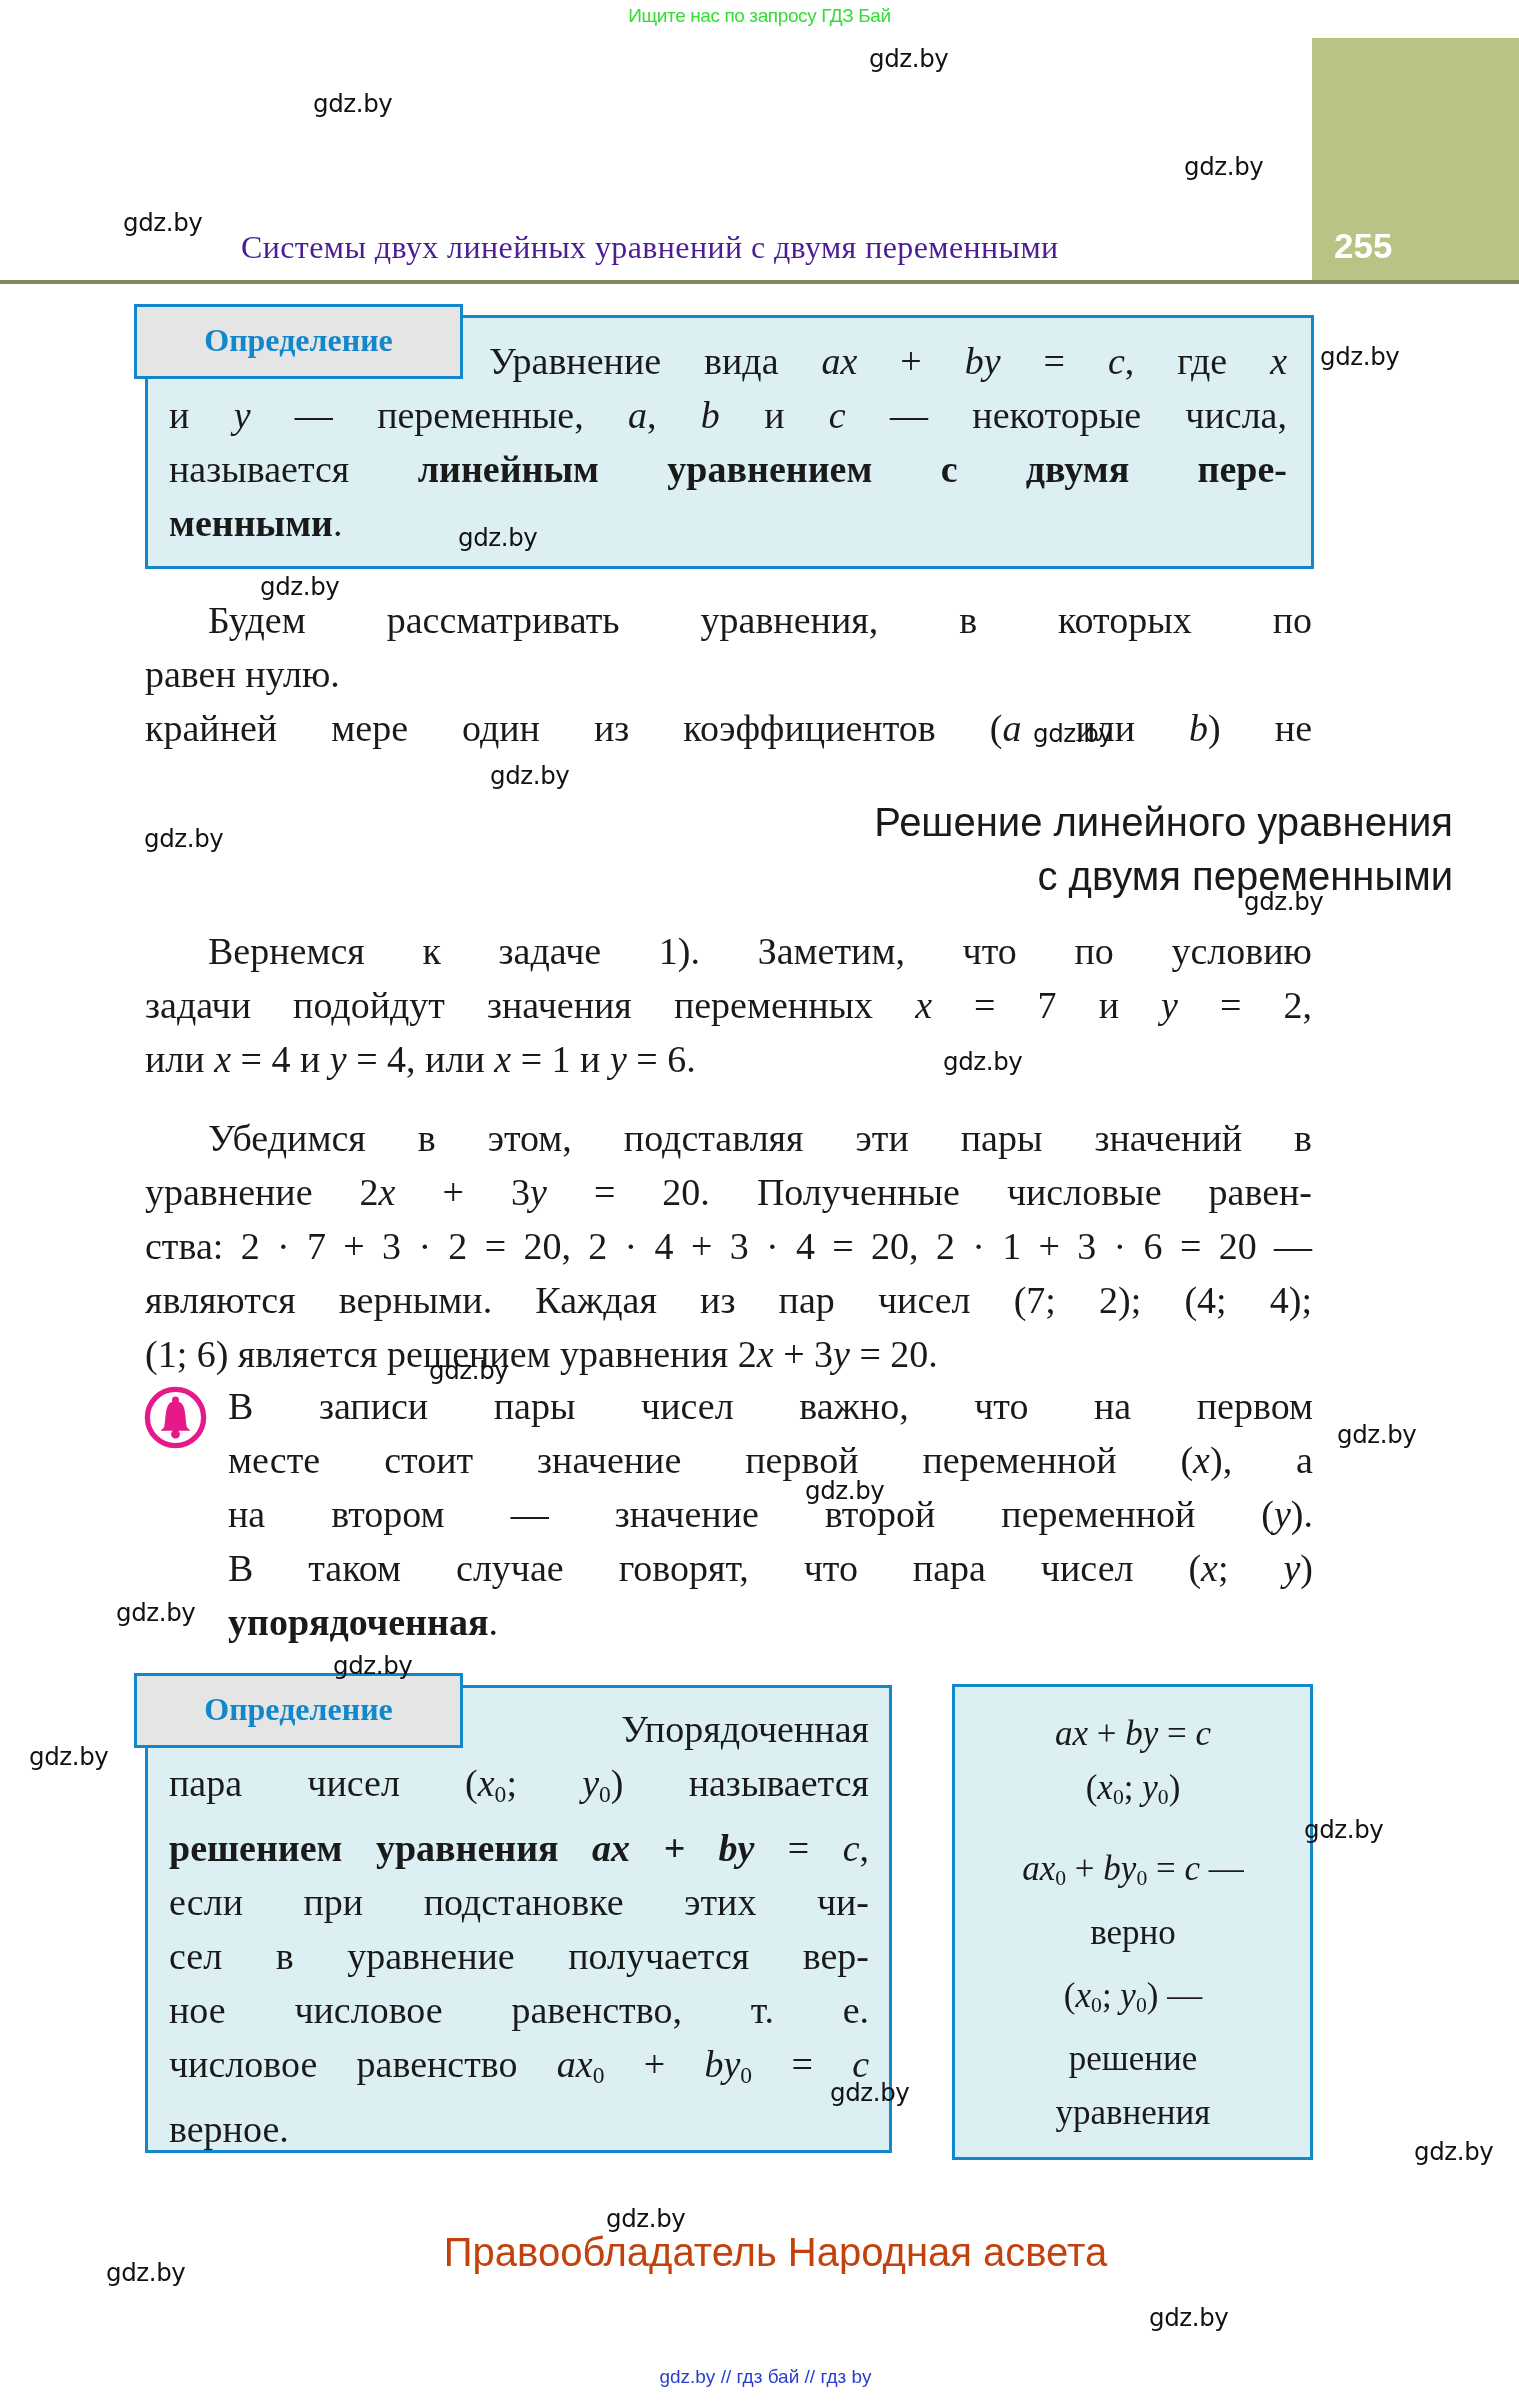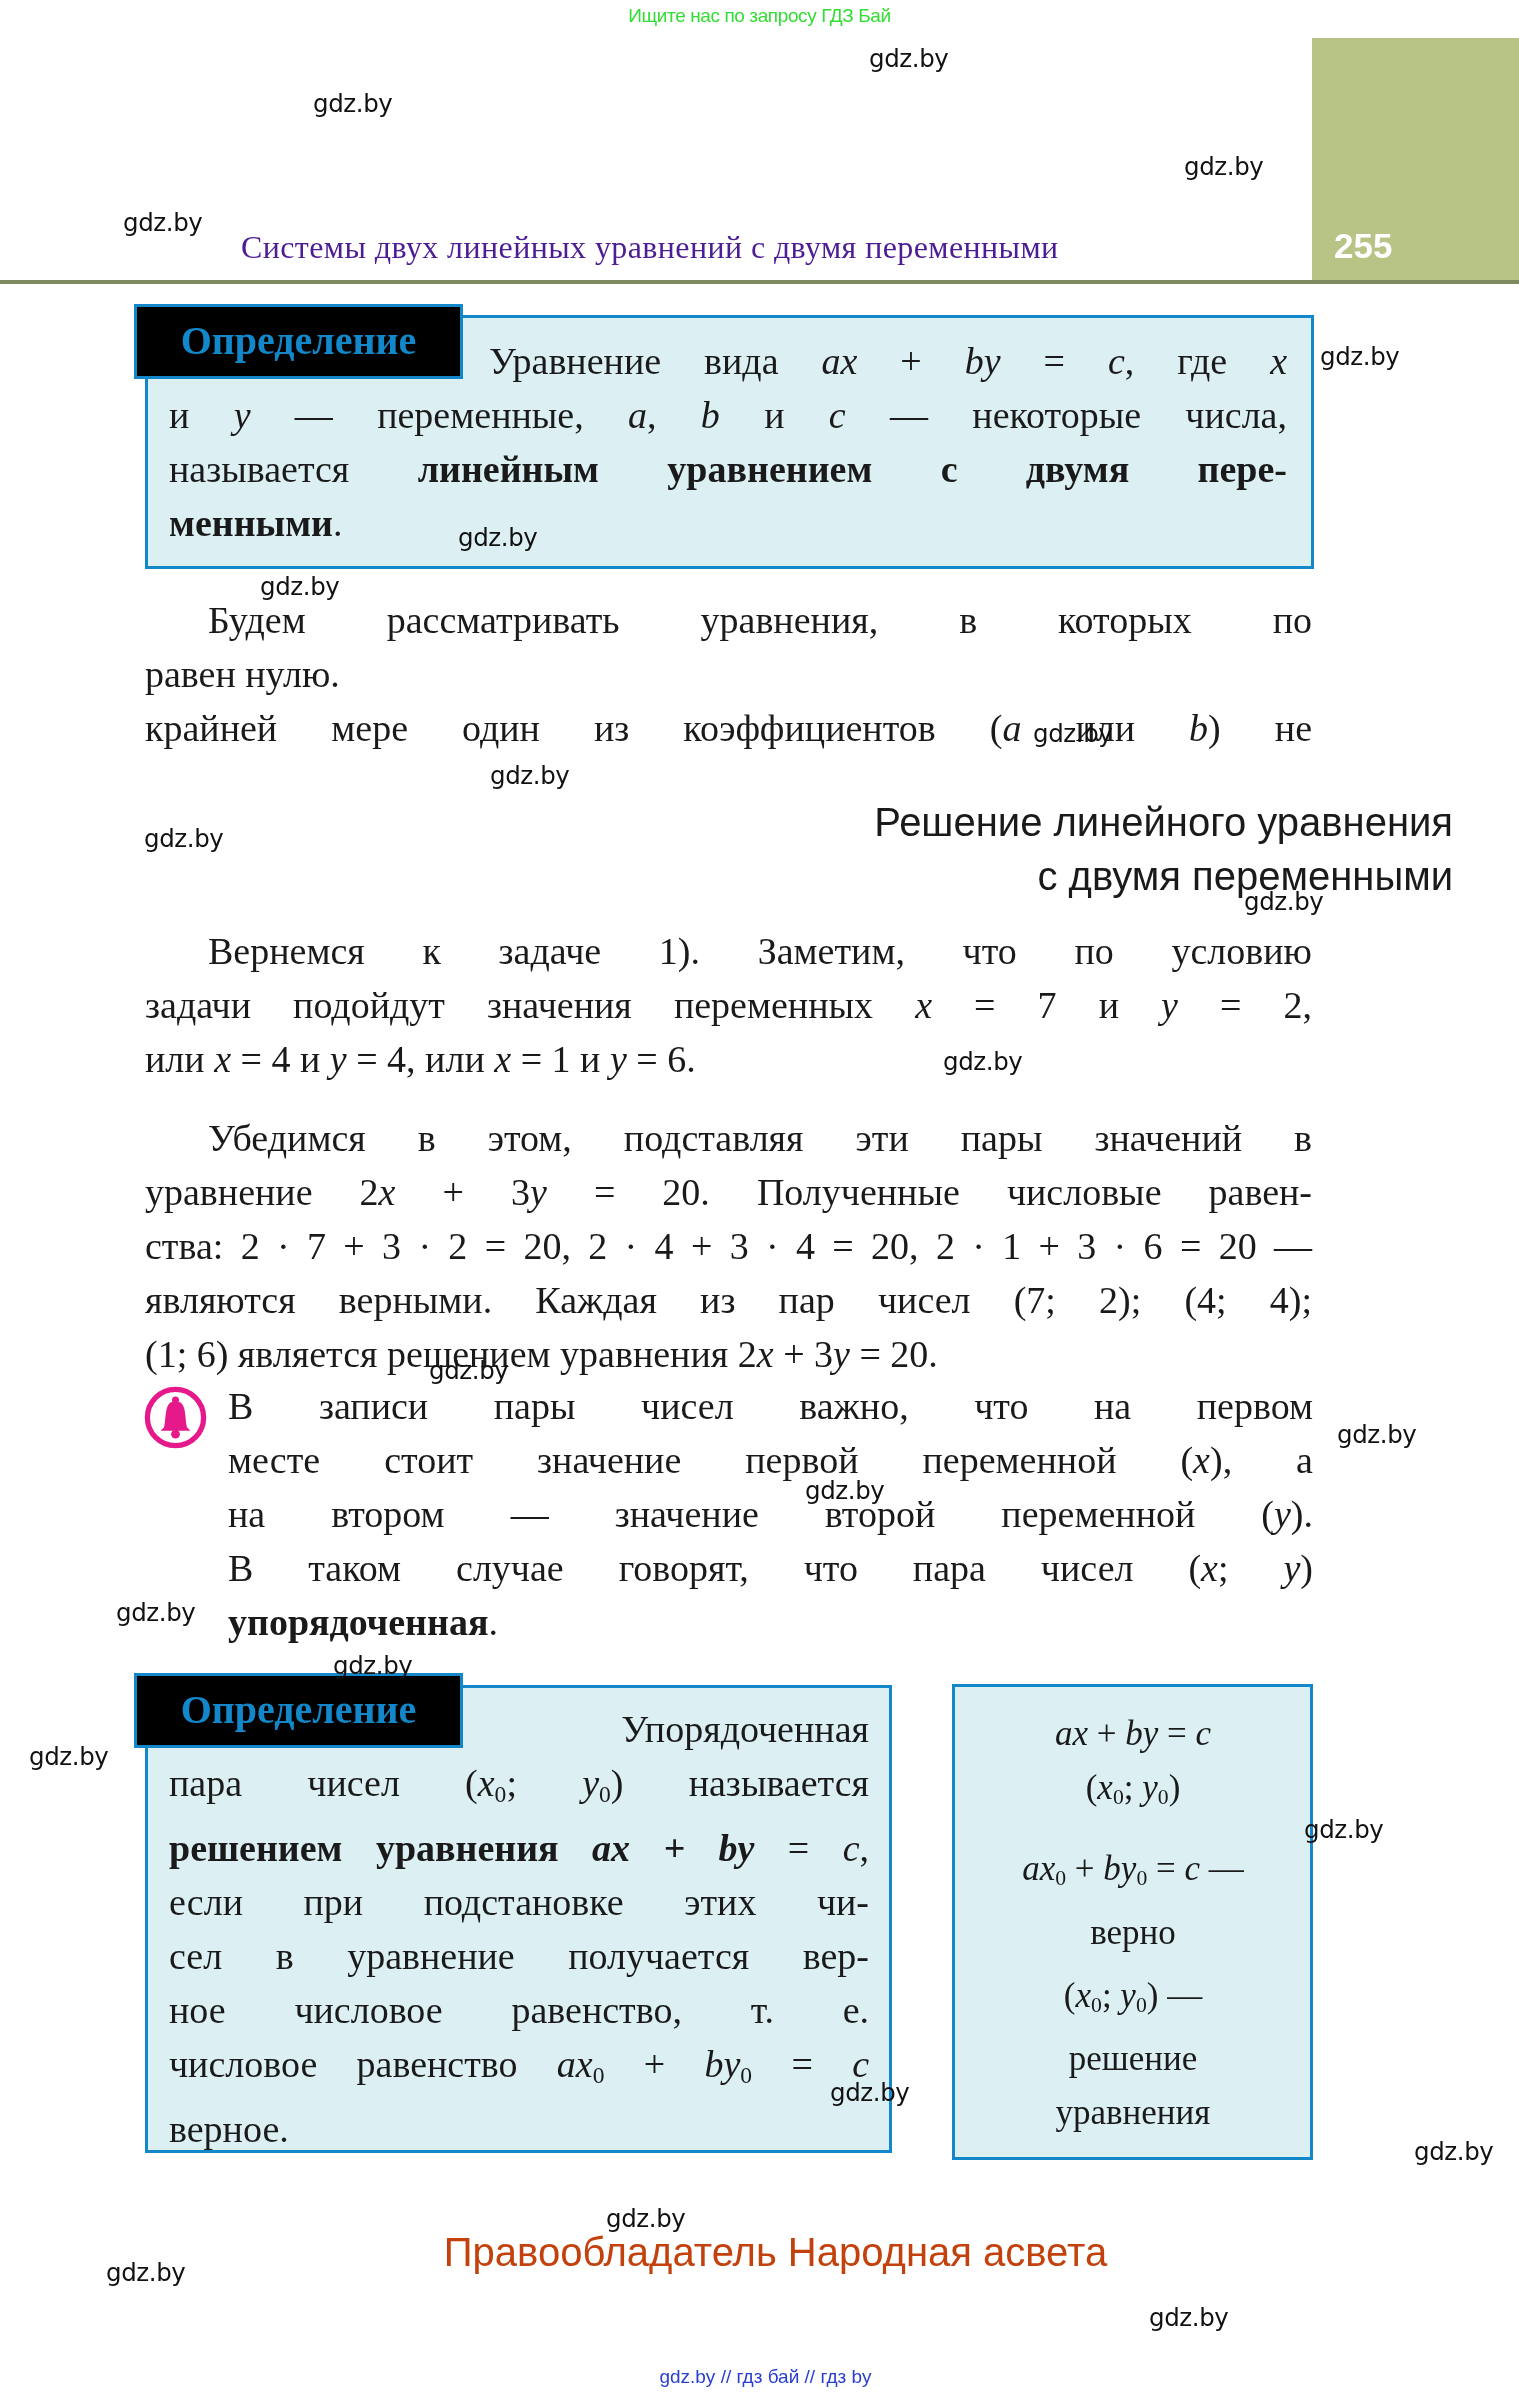--- a/index.html
+++ b/index.html
@@ -28,23 +28,23 @@
   .running-head {
     left: 241px; top: 229px; font-size: 32px; color: #4c1d95; white-space: nowrap;
     letter-spacing: 0.4px;
   }
   .head-rule { left: 0; top: 280px; width: 1519px; height: 4.4px; background: #7f8a5e; }
 
   .defbox {
     background: #dcf0f3; border: 3.5px solid #1287c9; box-sizing: border-box;
   }
   .deflabel {
-    background: #000000; border: 3.5px solid #1287c9; box-sizing: border-box;
+    background: #e5e5e5; border: 3.5px solid #1287c9; box-sizing: border-box;
     font-family: "Liberation Serif", serif; font-weight: bold; color: #1287c9;
-    font-size: 40px; text-align: center; line-height: 67px;
+    font-size: 32px; text-align: center; line-height: 67px;
   }
   .para {
     font-size: 38px; line-height: 54px; text-align: justify; color: #1a1a1a;
   }
   .para .line { display: block; text-align: justify; text-align-last: justify; white-space: nowrap; }
   .para .line.last { text-align-last: left; }
   .i { font-style: italic; }
   .b { font-weight: bold; }
   sub { font-size: 0.62em; vertical-align: -0.25em; font-style: normal; }
 

